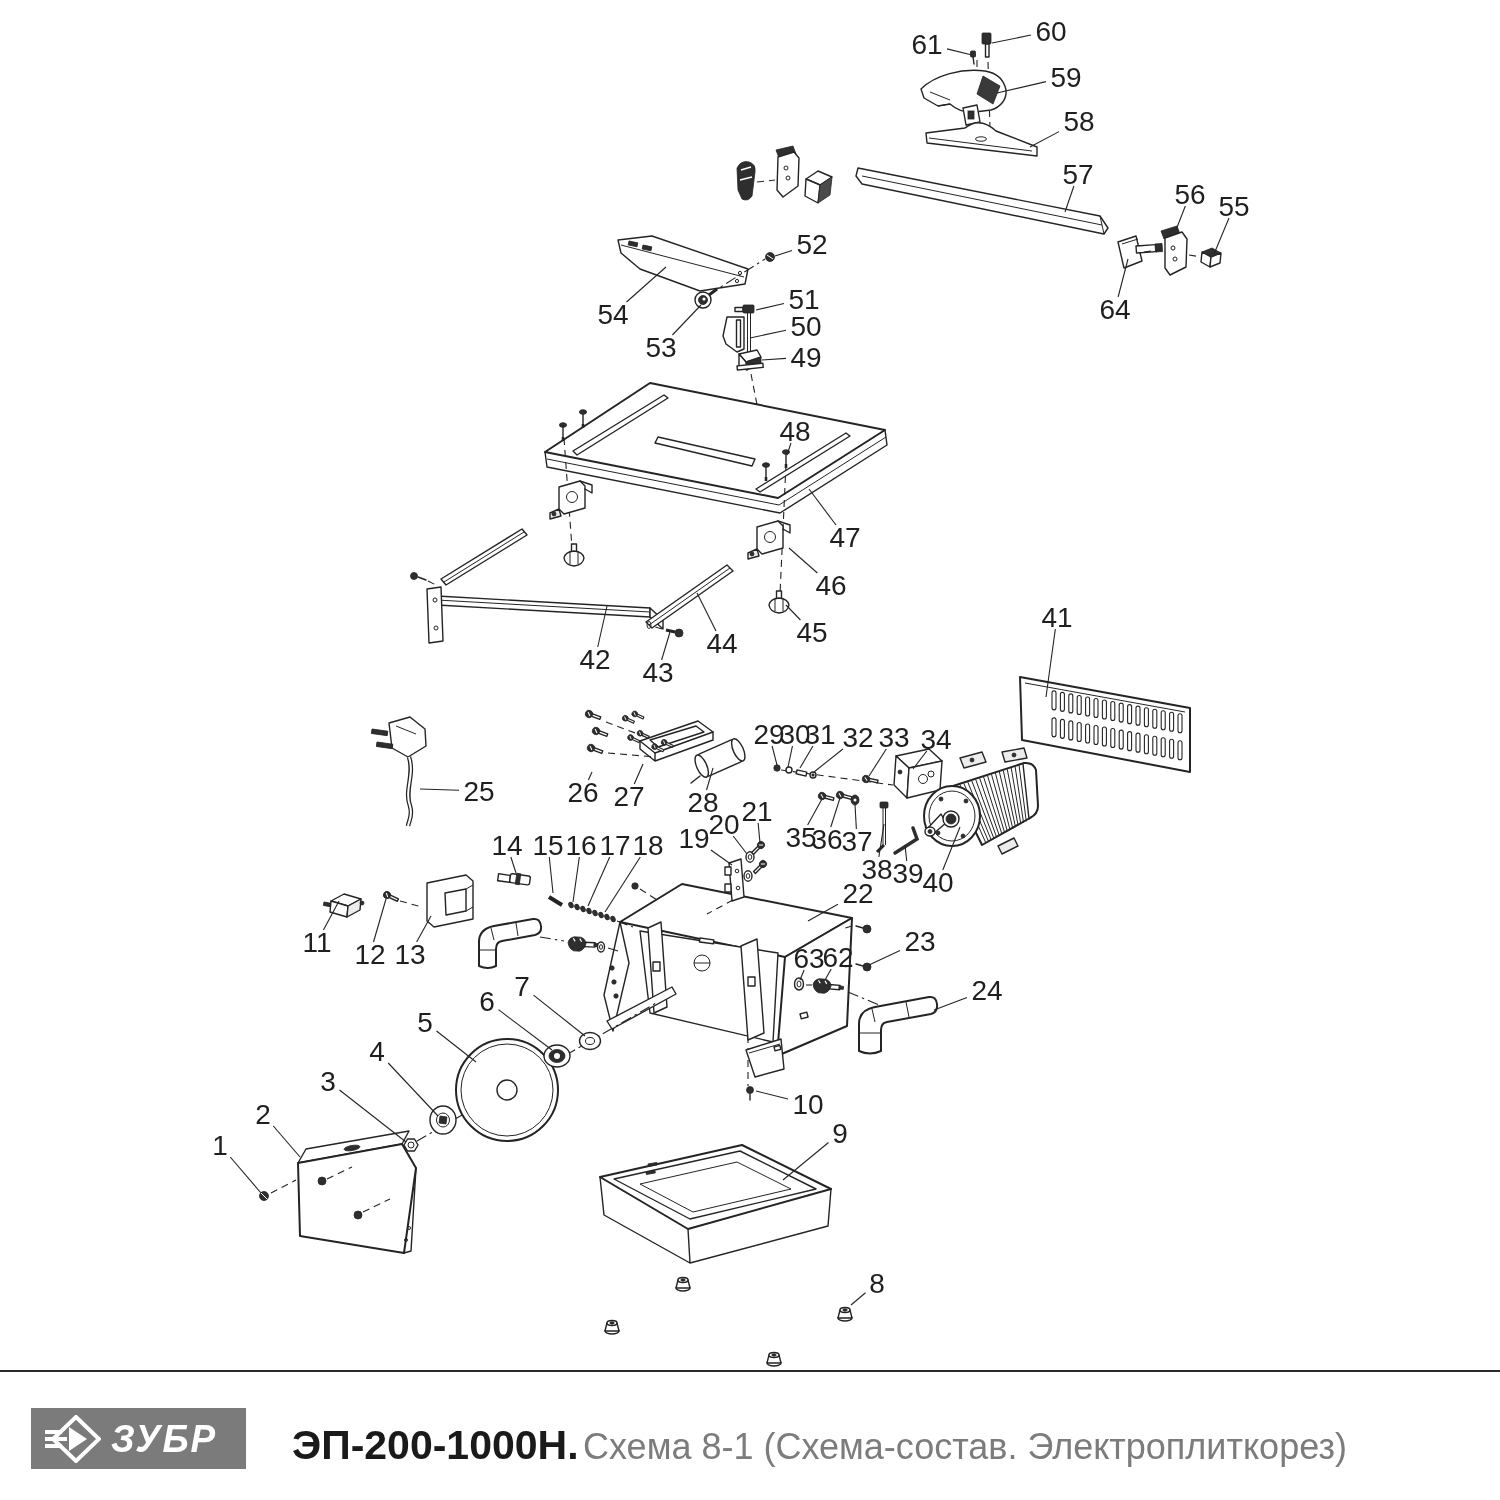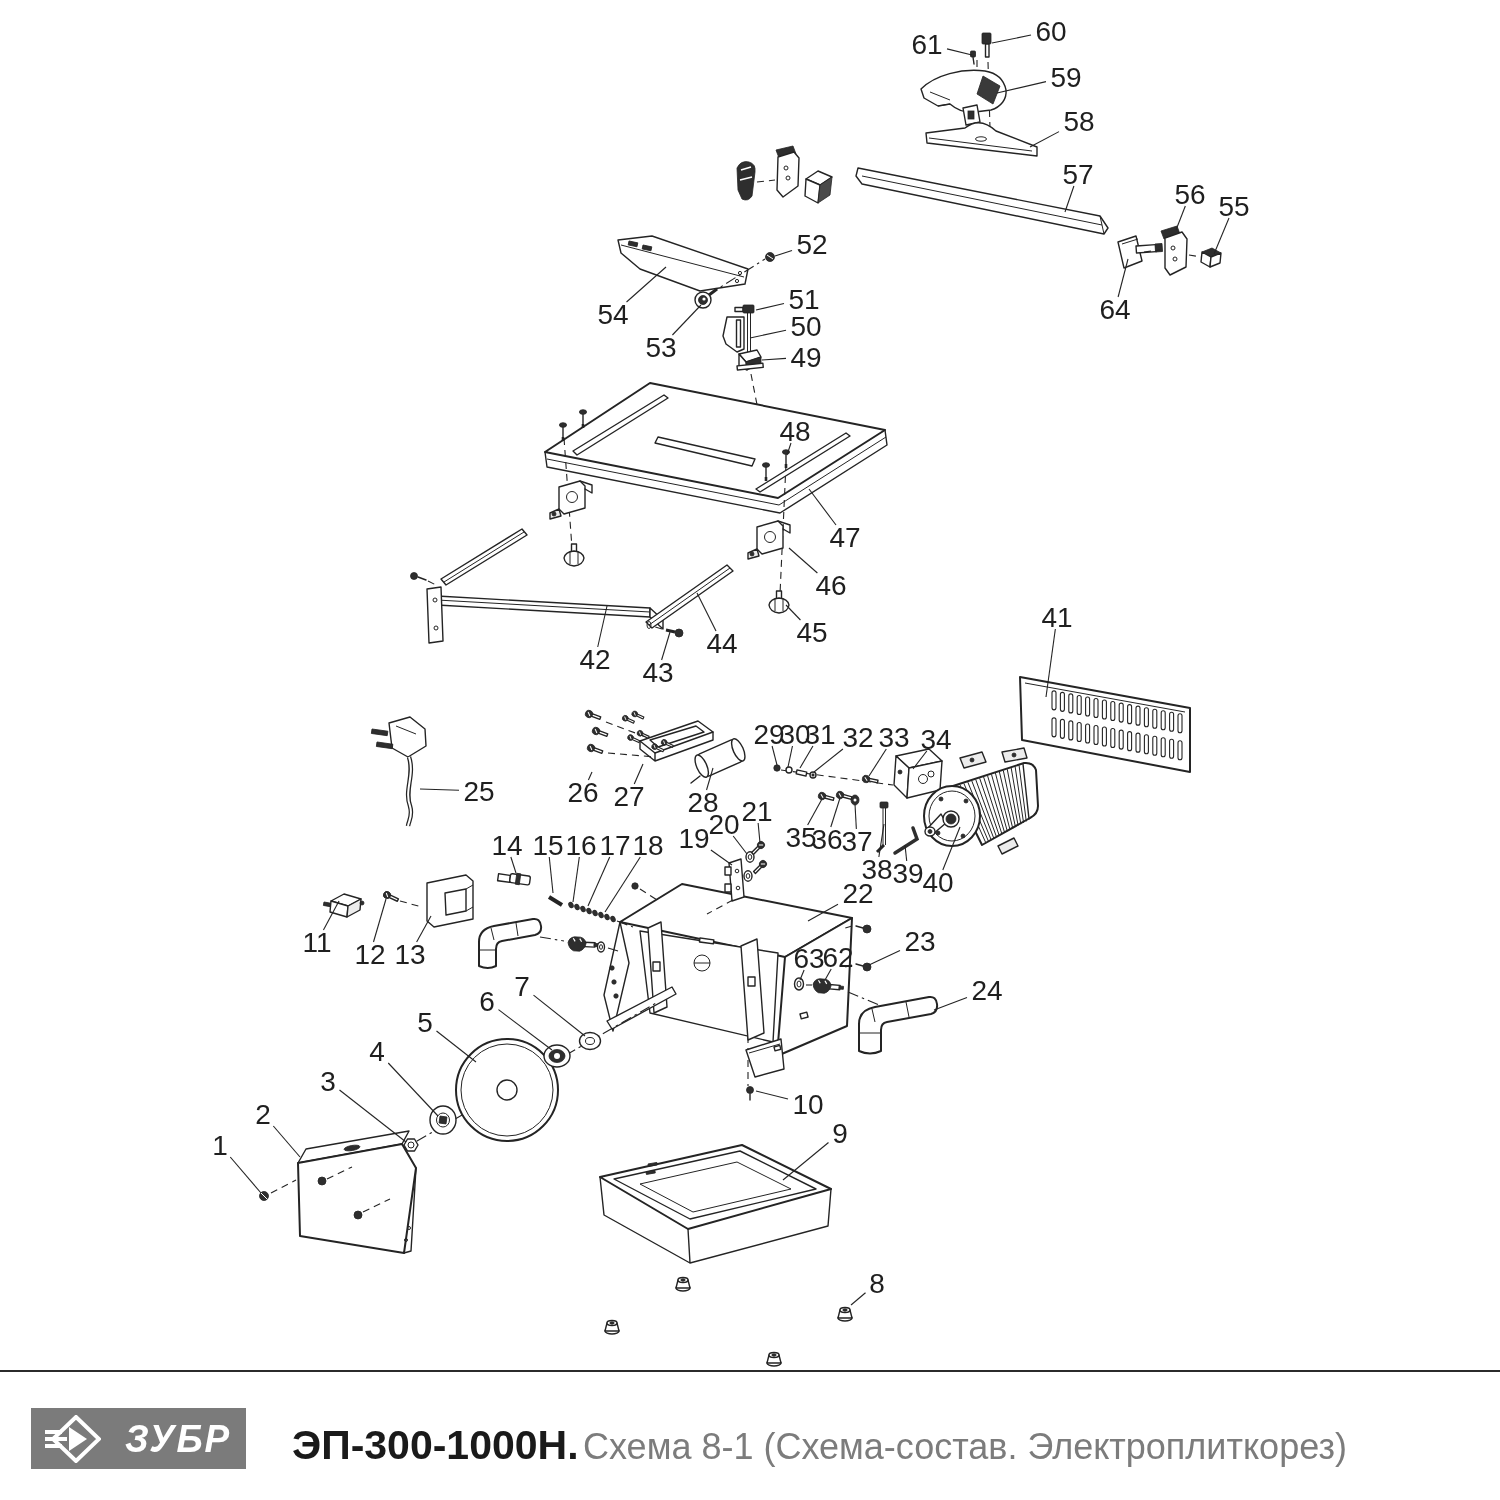--- a/index.html
+++ b/index.html
@@ -11,21 +11,21 @@
   .ln2{stroke:#242424;stroke-width:2;stroke-linecap:round;stroke-linejoin:round;fill:none;}
   .wh{fill:#ffffff;}
   .lt{fill:#ececec;}
   .dk{fill:#2e2e2e;stroke:#242424;stroke-width:.8;}
   .dash{stroke:#242424;stroke-width:1.1;stroke-dasharray:7 5;fill:none;}
   .dashdot{stroke:#242424;stroke-width:1.1;stroke-dasharray:11 4 2.5 4;fill:none;}
   .thin{stroke:#242424;stroke-width:1;fill:none;}
   
   .footer{position:absolute;left:0;top:1370px;width:1500px;height:130px;border-top:2px solid #2b2b2b;}
   .logo{position:absolute;left:31px;top:36px;width:215px;height:61px;background:#7b7b7b;
-        display:flex;align-items:center;gap:24px;padding-left:12px;box-sizing:border-box;}
+        display:flex;align-items:center;gap:10px;padding-left:12px;box-sizing:border-box;}
   .brand{color:#ffffff;font-size:37px;font-weight:bold;font-style:italic;letter-spacing:2px;transform:scaleY(1.05);}
   .caption{position:absolute;left:292px;top:50px;white-space:nowrap;}
   .model{font-size:41px;font-weight:bold;color:#1a1a1a;}
   .subtitle{font-size:36px;color:#7c7c7c;}
 </style>
 </head>
 <body>
 
 <div class="page">
 <svg width="1500" height="1370" viewBox="0 0 1500 1370">
@@ -666,17 +666,17 @@
     <svg width="58" height="48" viewBox="0 0 58 48">
       <polygon points="33,2 56,24 33,46 10,24" fill="none" stroke="#ffffff" stroke-width="4"></polygon>
       <rect x="2" y="15" width="17" height="4" fill="#ffffff"></rect>
       <rect x="2" y="22" width="22" height="4" fill="#ffffff"></rect>
       <rect x="2" y="29" width="17" height="4" fill="#ffffff"></rect>
       <polygon points="26,12 44,24 26,36" fill="#ffffff"></polygon>
     </svg>
     <span class="brand">ЗУБР</span>
   </div>
   <div class="caption">
-    <span class="model">ЭП-300-1000Н.</span>
+    <span class="model">ЭП-200-1000Н.</span>
     <span class="subtitle">Схема 8-1 (Схема-состав. Электроплиткорез)</span>
   </div>
 </div>
 </div>
 
 </body></html>

